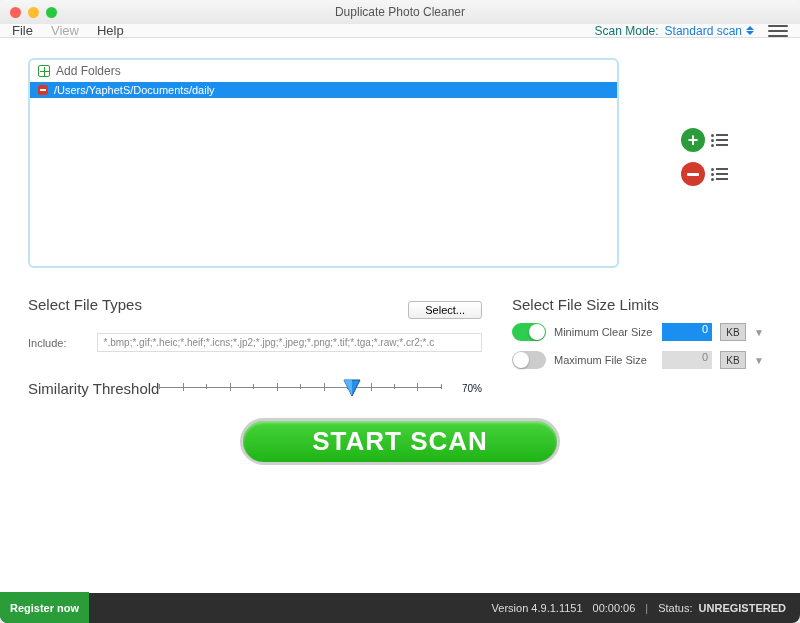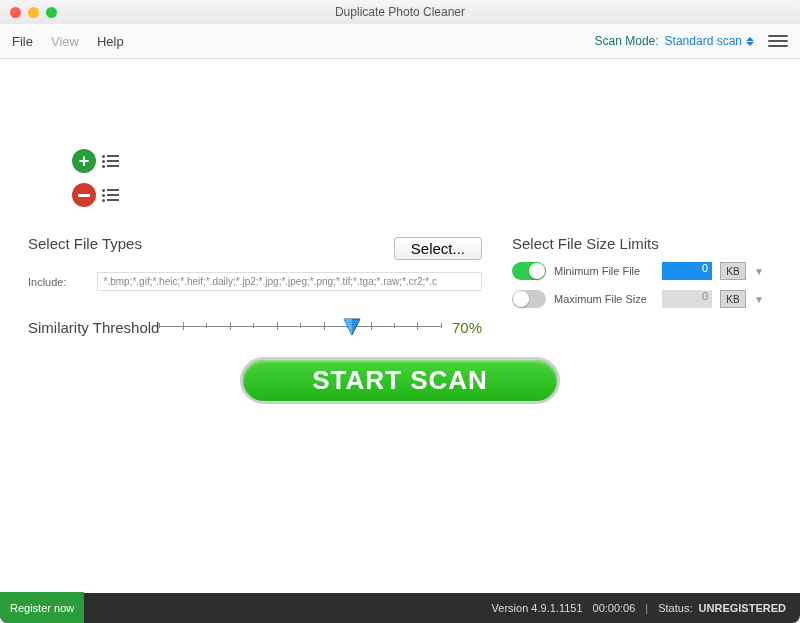--- a/index.html
+++ b/index.html
@@ -3,21 +3,21 @@
 <meta charset="utf-8">
 <style>
   *{box-sizing:border-box;margin:0;padding:0;font-family:"Helvetica Neue",Arial,sans-serif}
   body{background:#fff;display:flex;align-items:center;justify-content:center;min-height:623px}
   .window{width:800px;height:623px;background:#fff;border-radius:8px;box-shadow:0 5px 30px rgba(0,0,0,.25);overflow:hidden;display:flex;flex-direction:column}
   .titlebar{height:24px;background:linear-gradient(#f6f6f6,#e8e8e8);display:flex;align-items:center;position:relative;border-top-left-radius:8px;border-top-right-radius:8px}
   .traffic{display:flex;gap:7px;padding-left:10px}
   .dot{width:11px;height:11px;border-radius:50%}
   .dot.r{background:#ff5f57}.dot.y{background:#febc2e}.dot.g{background:#28c840}
   .title{position:absolute;left:0;right:0;text-align:center;font-size:12px;color:#555}
-  .menubar{height:35px;background:#fafafa;display:flex;align-items:center;padding:0 12px;border-bottom:1px solid #ddd;font-size:13px;color:#444}
+  .menubar{height:14px;background:#fafafa;display:flex;align-items:center;padding:0 12px;border-bottom:1px solid #ddd;font-size:13px;color:#444}
   .menuitem{margin-right:18px;cursor:default}
   .menuitem.disabled{color:#aaa}
   .spacer{flex:1}
   .scanmode-l{color:#0f766e;font-size:12px;margin-right:6px}
   .scanmode-v{color:#1b7fe0;font-size:12px;margin-right:4px}
   .sort-ico{display:inline-flex;flex-direction:column;gap:1px;margin-right:14px}
   .sort-ico span{width:0;height:0;border-left:4px solid transparent;border-right:4px solid transparent}
   .sort-ico .up{border-bottom:4px solid #1b7fe0}
   .sort-ico .down{border-top:4px solid #1b7fe0}
   .hamburger{width:20px;display:flex;flex-direction:column;gap:3px;cursor:pointer}
@@ -43,47 +43,47 @@
   .circ.red::after{content:"";width:12px;height:3px;background:#fff;border-radius:1px}
   .listico{display:flex;flex-direction:column;gap:2px}
   .listico span{display:flex;align-items:center;gap:2px}
   .listico span::before{content:"";width:3px;height:3px;background:#555;border-radius:50%}
   .listico span::after{content:"";width:12px;height:2px;background:#555}
   .midrow{display:flex;gap:30px;margin-top:28px}
   .leftcol{flex:1}
   .rightcol{width:260px}
   .sectitle{font-size:15px;color:#444;margin-bottom:10px}
   .ftrow{display:flex;align-items:center;gap:10px}
-  .selbtn{margin-left:auto;font-size:15px;padding:2px 16px;border:1px solid #bbb;border-radius:3px;background:linear-gradient(#fff,#f0f0f0);cursor:pointer}
+  .selbtn{margin-left:auto;font-size:11px;padding:2px 16px;border:1px solid #bbb;border-radius:3px;background:linear-gradient(#fff,#f0f0f0);cursor:pointer}
   .incrow{display:flex;align-items:center;margin-top:10px;font-size:11px;color:#666}
   .incval{margin-left:30px;border:1px solid #ddd;padding:3px 6px;flex:1;font-size:10px;color:#888;white-space:nowrap;overflow:hidden}
   .simrow{display:flex;align-items:center;margin-top:26px;gap:0}
   .simrow .lbl{font-size:15px;color:#444}
   .slider{flex:1;position:relative;height:20px}
   .track{position:absolute;top:9px;left:0;right:0;height:1px;background:#888}
   .ticks{position:absolute;left:0;right:0;top:5px;height:8px;display:flex;justify-content:space-between}
   .ticks span{width:1px;height:8px;background:#888}
   .ticks span:nth-child(odd){height:5px;margin-top:1px}
   .thumb{position:absolute;top:-2px;left:68%;transform:translateX(-50%)}
   .thumb svg{display:block}
-  .pct{font-size:15px;color:#4d7c0f;width:40px;text-align:right}
+  .pct{font-size:10px;color:#0f172a;width:40px;text-align:right}
   .fsrow{display:flex;align-items:center;gap:8px;font-size:11px;color:#555;margin-bottom:10px}
   .toggle{width:34px;height:18px;border-radius:9px;background:#ccc;position:relative;cursor:pointer}
   .toggle.on{background:#2ecc4f}
   .toggle::after{content:"";position:absolute;width:16px;height:16px;border-radius:50%;background:#fff;top:1px;left:1px;box-shadow:0 1px 2px rgba(0,0,0,.3)}
   .toggle.on::after{left:17px}
   .numbox{width:50px;height:18px;font-size:11px;text-align:right;padding:0 4px;border:none;color:#fff}
   .numbox.active{background:#1b8ff0}
   .numbox.inactive{background:#ddd;color:#888}
   .unitbox{width:26px;height:18px;background:#d8d8d8;font-size:10px;display:flex;align-items:center;justify-content:center;border:1px solid #aaa;color:#333}
   .stepbtn{color:#999;font-size:10px}
   .startrow{display:flex;justify-content:center;margin-top:20px}
   .startbtn{width:320px;height:47px;border-radius:28px;border:3px solid #cfcfcf;background:linear-gradient(#46d33a,#1fb416);color:#fff;font-size:26px;font-weight:bold;letter-spacing:1px;cursor:pointer;display:flex;align-items:center;justify-content:center;box-shadow:inset 0 2px 3px rgba(255,255,255,.4)}
   .statusbar{height:30px;background:#2e2e2e;color:#ddd;display:flex;align-items:center;font-size:11px;padding:0 14px}
-  .regbtn{background:#2a9d3a;height:30px;display:flex;align-items:center;padding:16px 10px;margin-left:-14px;color:#fff;font-weight:normal;font-size:11px;cursor:pointer}
+  .regbtn{background:#2a9d3a;height:30px;display:flex;align-items:center;padding:16px 10px;margin-left:-14px;color:#fff;font-weight:bold;font-size:11px;cursor:pointer}
   .statusbar .sr{margin-left:auto;display:flex;align-items:center;gap:10px}
   .pipe{opacity:.6}
 </style>
 </head>
 <body>
 
 <div class="window">
 
   <div class="titlebar">
     <div class="traffic">
@@ -108,20 +108,30 @@
     <div class="hamburger">
         <span></span>
         <span></span>
         <span></span>
       </div>
   </div>
 
   <div class="content">
 
     <div class="row1">
+      <div class="folderbox">
+        <div class="addfolders">
+          <span class="plusico"></span>
+          <span>Add Folders</span>
+        </div>
+        <div class="folderitem">
+          <span class="minusico"></span>
+          <span>/Users/YaphetS/Documents/daily</span>
+        </div>
+      </div>
 
       <div class="sidepanel">
         <div class="iconbtns">
           <div class="circbtn">
             <div class="circ green">+</div>
             <div class="listico">
                 <span></span>
                 <span></span>
                 <span></span>
               </div>
@@ -139,21 +149,21 @@
     </div>
 
     <div class="midrow">
       <div class="leftcol">
         <div class="ftrow">
           <span class="sectitle">Select File Types</span>
           <button class="selbtn">Select...</button>
         </div>
         <div class="incrow">
           <span>Include:</span>
-          <div class="incval">*.bmp;*.gif;*.heic;*.heif;*.daily;*.jp2;*.jpg;*.jpeg;*.png;*.tif;*.tga;*.raw;*.cr2;*.c</div>
+          <div class="incval">*.bmp;*.gif;*.heic;*.heif;*.icns;*.jp2;*.jpg;*.jpeg;*.png;*.tif;*.tga;*.raw;*.cr2;*.c</div>
         </div>
         <div class="simrow">
           <span class="lbl">Similarity Threshold</span>
           <div class="slider">
             <div class="track"></div>
             <div class="ticks">
                 <span></span>
                 <span></span>
                 <span></span>
                 <span></span>
@@ -175,21 +185,21 @@
             </div>
           </div>
           <span class="pct">70%</span>
         </div>
       </div>
 
       <div class="rightcol">
         <div class="sectitle">Select File Size Limits</div>
         <div class="fsrow">
           <div class="toggle on"></div>
-          <span style="width:100px">Minimum File File</span>
+          <span style="width:100px">Minimum Clear Size</span>
           <div class="numbox active">0</div>
           <div class="unitbox">KB</div>
           <span class="stepbtn">▼</span>
         </div>
         <div class="fsrow">
           <div class="toggle"></div>
           <span style="width:100px">Maximum File Size</span>
           <div class="numbox inactive">0</div>
           <div class="unitbox">KB</div>
           <span class="stepbtn">▼</span>

